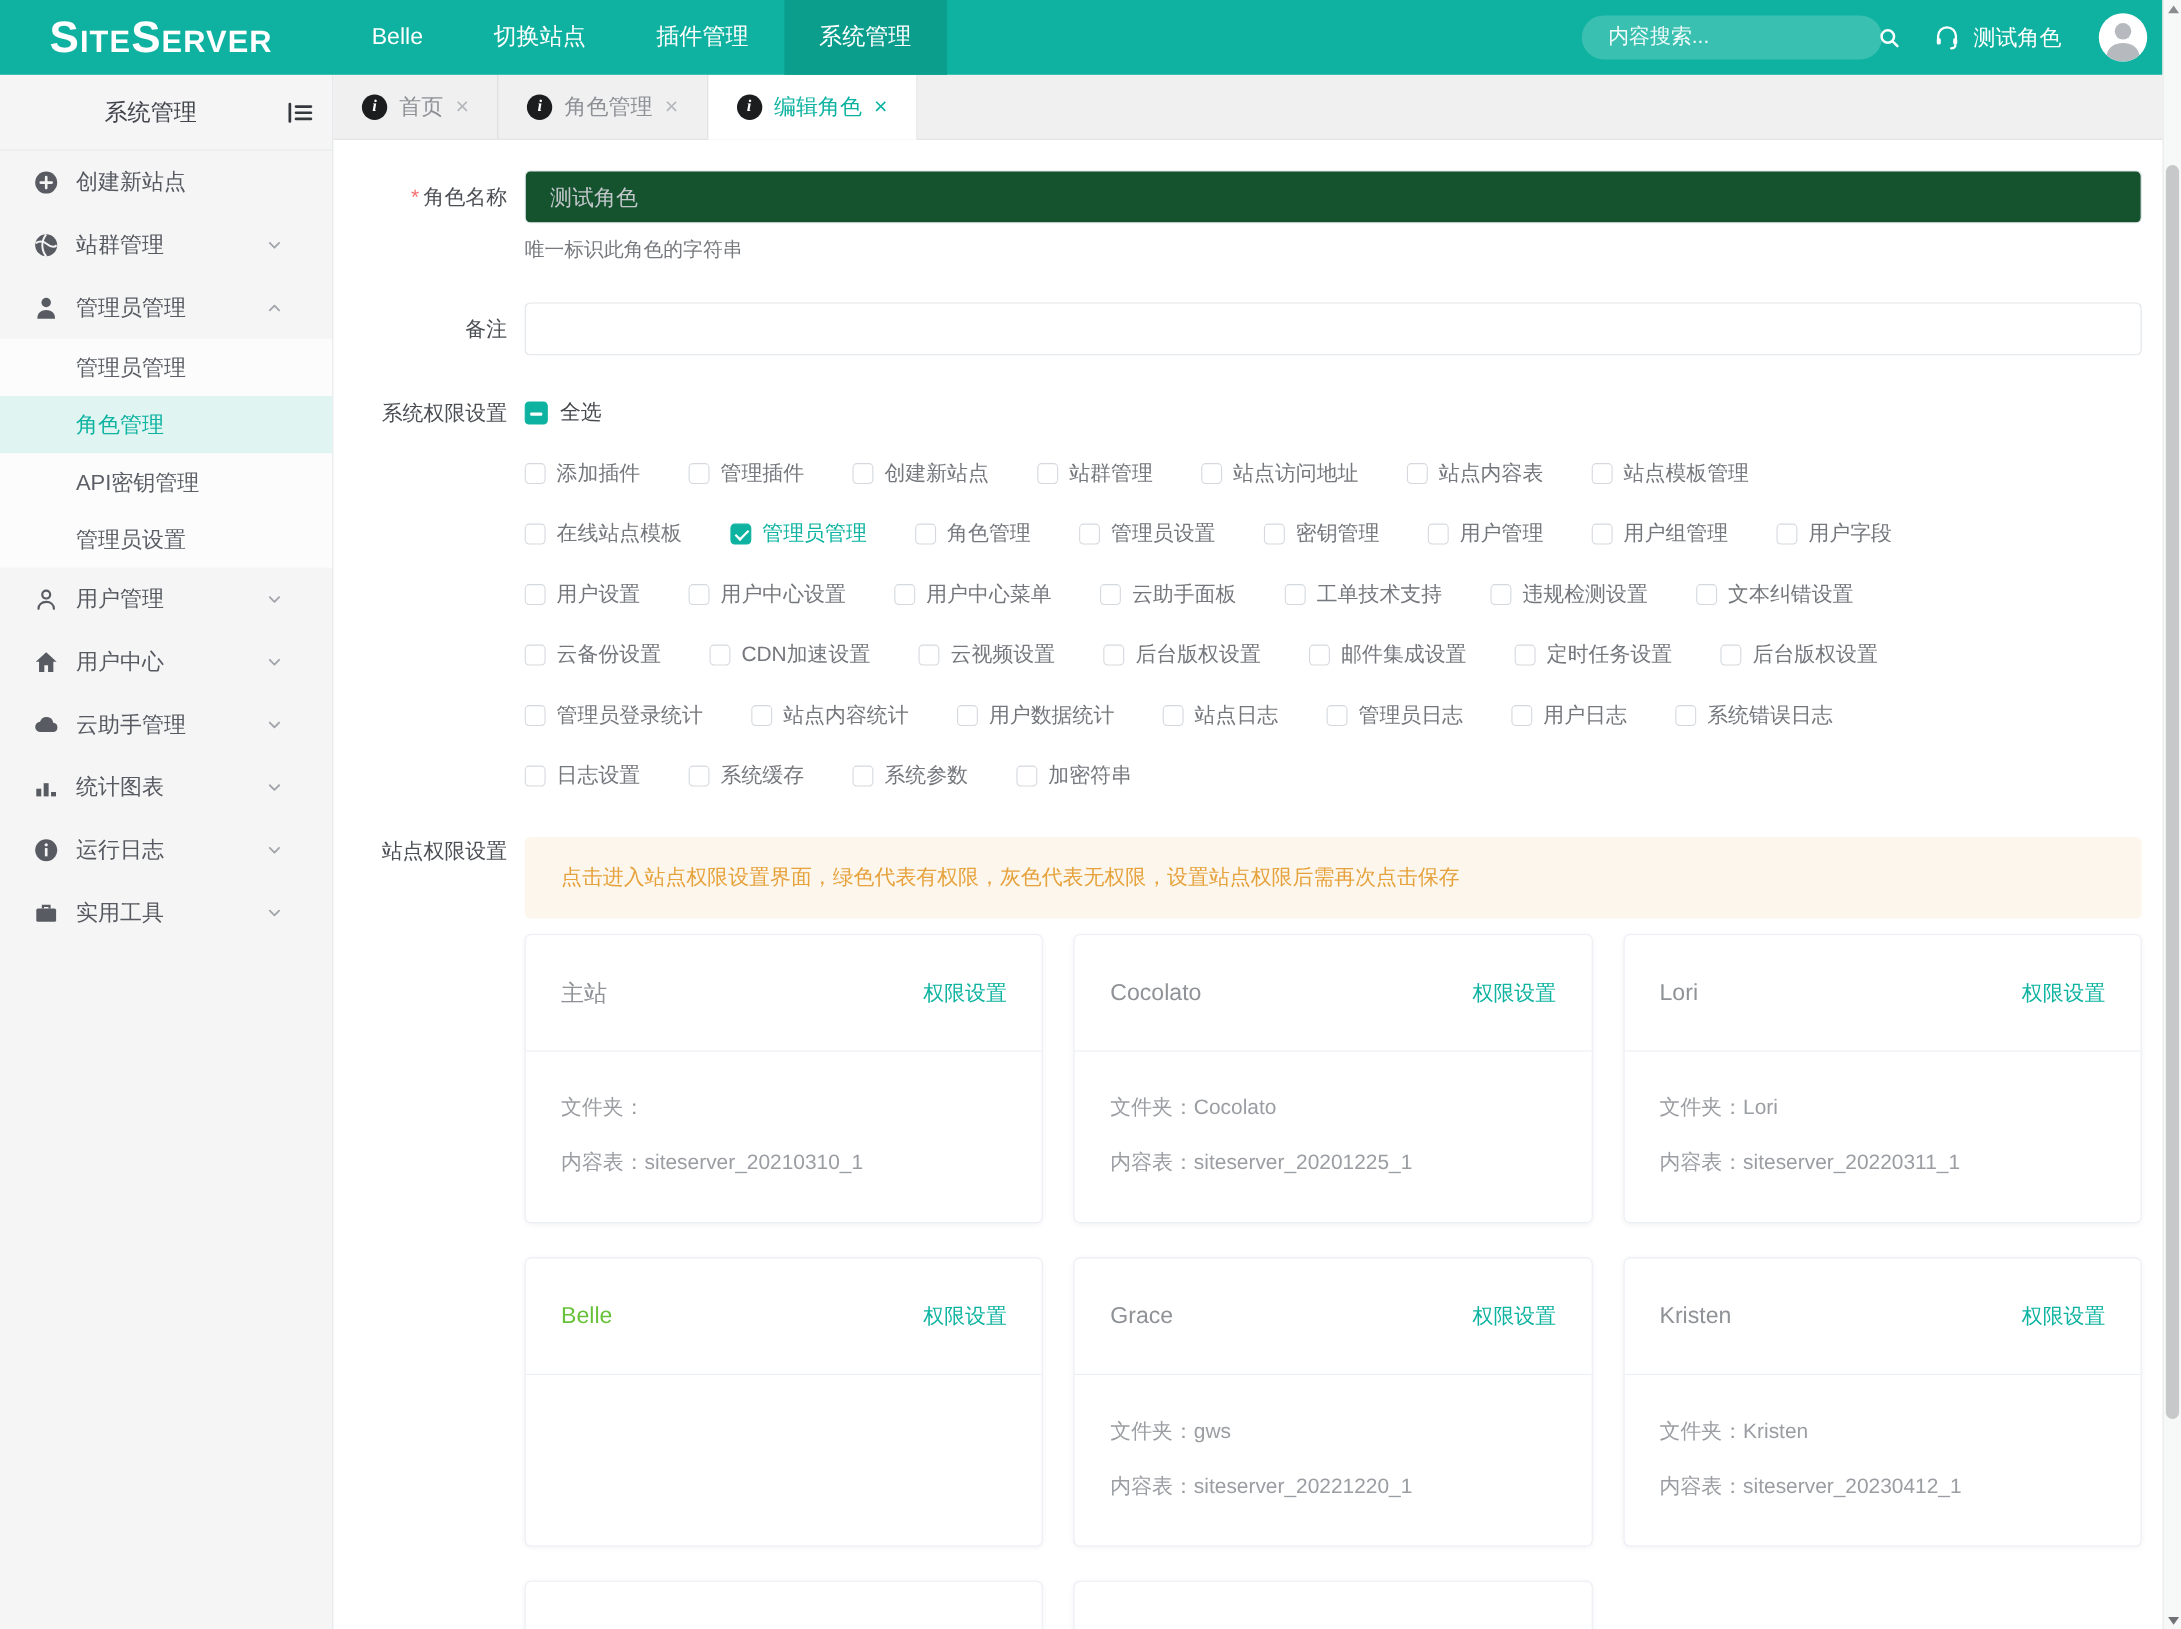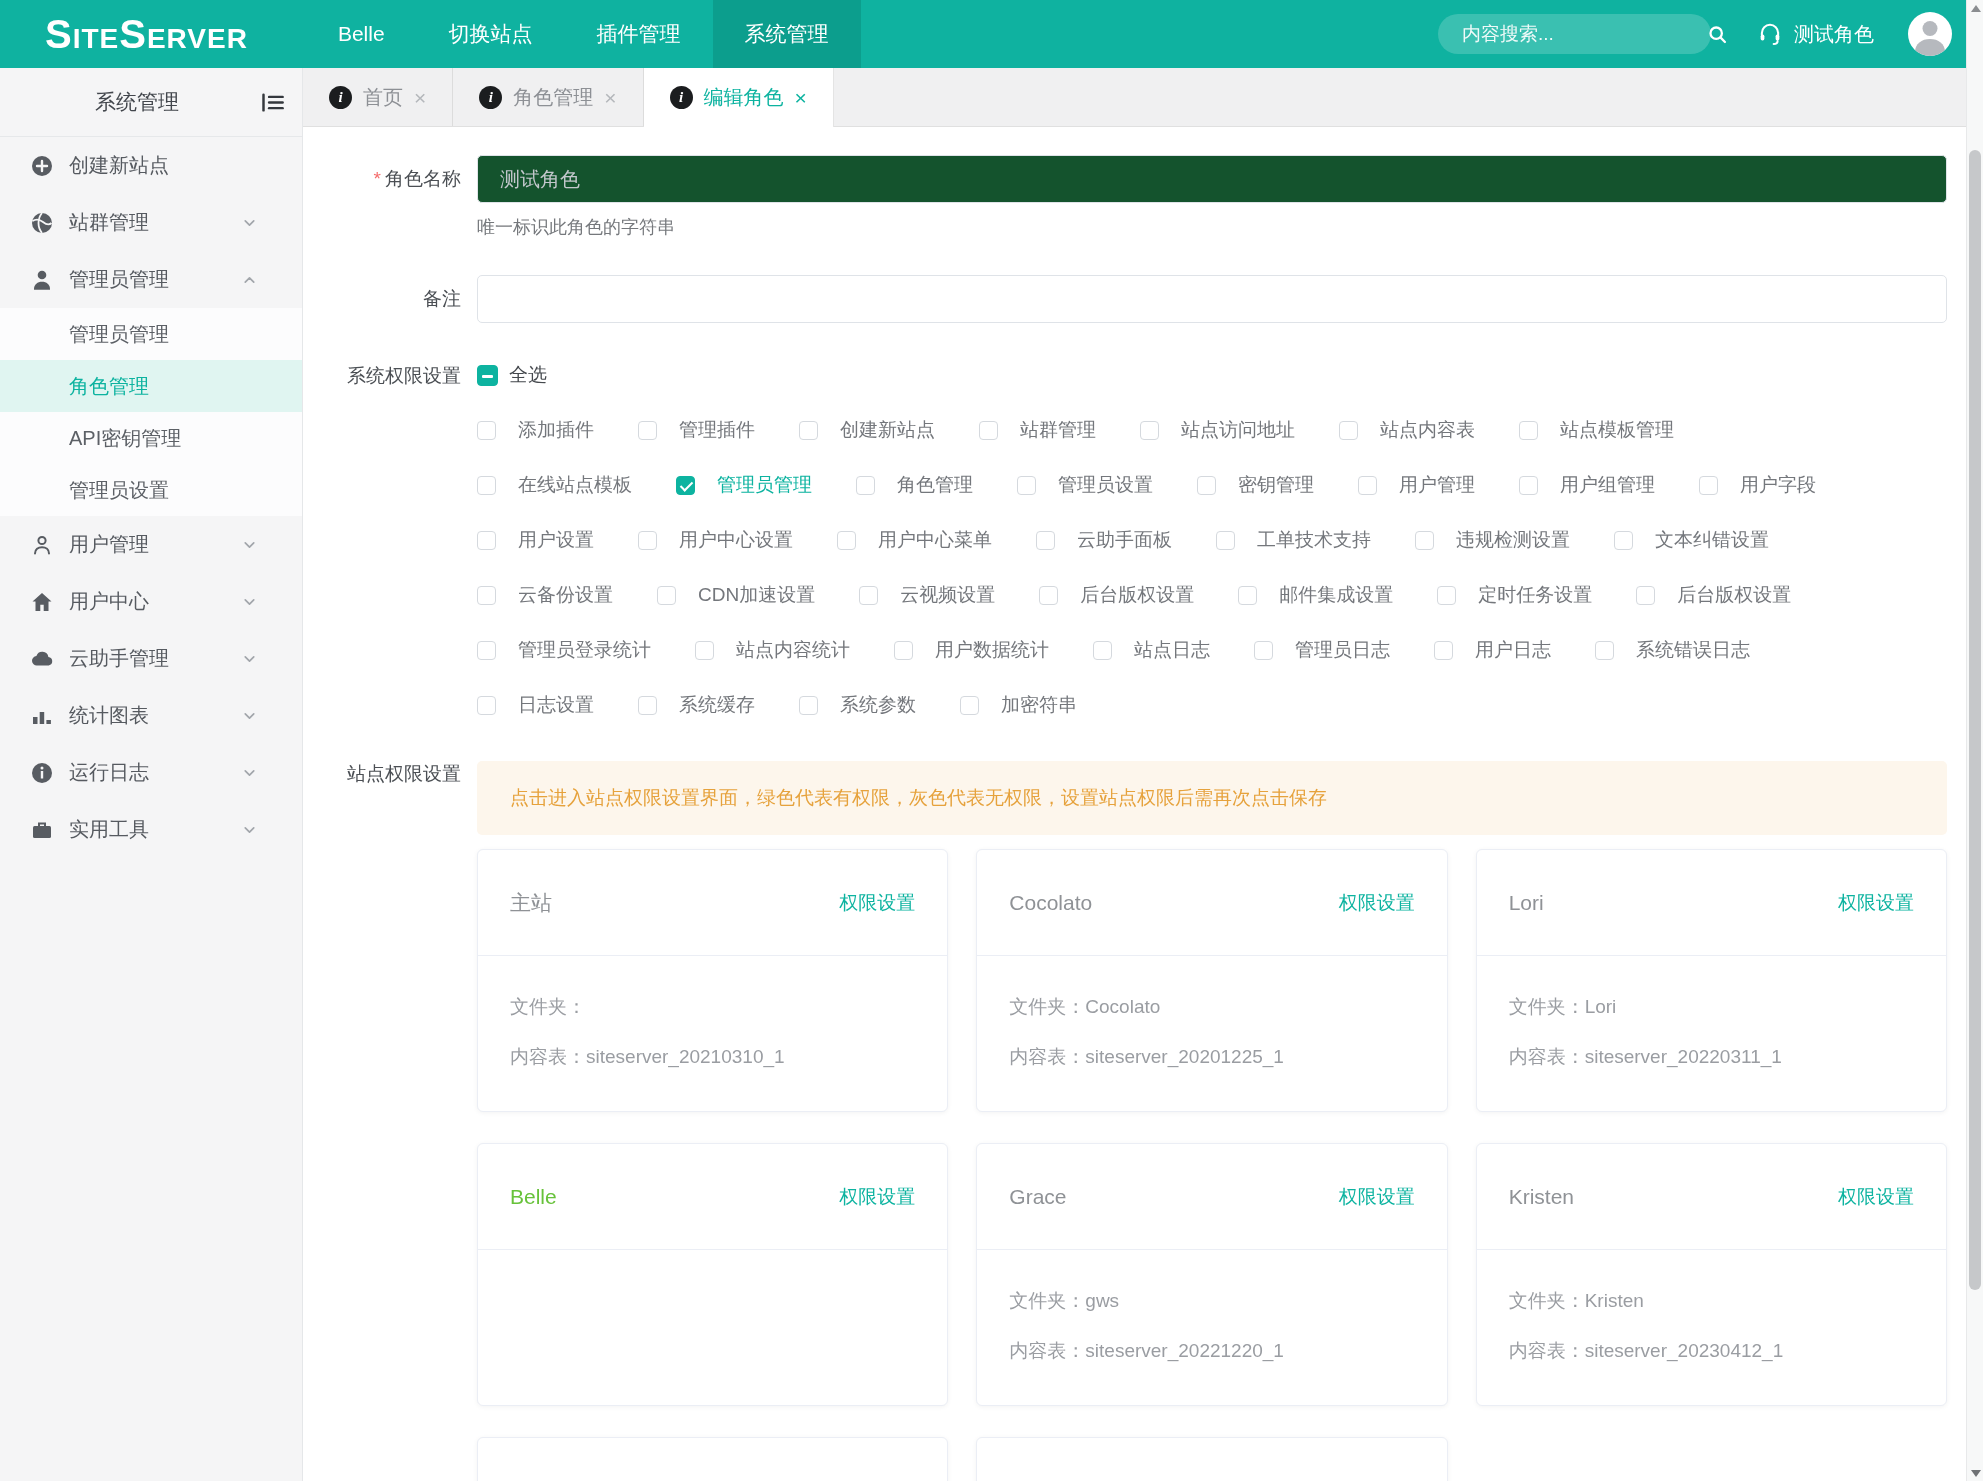--- a/index.html
+++ b/index.html
@@ -49,21 +49,21 @@
   .ipt { flex:1; height:48px; border:1px solid #dfe3e8; border-radius:5px; background:#fff; font-size:20px; color:#c3c7cc; padding:0 22px; font-family:"Liberation Sans", sans-serif; outline:none; }
   .ipt.disabled { background:#14532d; }
   .helper { margin-left:174px; margin-top:12px; font-size:18px; color:#75787c; }
   .row-name { margin-top:28px; }
   .row-note { margin-top:36px; }
   .row-perms { margin-top:40px; align-items:flex-start; }
   .selectall { display:flex; align-items:center; height:24px; }
   .selectall .sa-label { margin-left:11px; font-size:19px; color:#45494e; }
   .perm-row { display:flex; align-items:center; height:24px; margin-top:31px; flex-wrap:nowrap; }
   .perm-item { display:flex; align-items:center; margin-right:44px; cursor:pointer; }
-  .perm-item .p-label { margin-left:22px; font-size:19px; color:#74777c; white-space:nowrap; }
+  .perm-item .p-label { margin-left:10px; font-size:19px; color:#74777c; white-space:nowrap; }
   .perm-item.checked .p-label { color:#0db3a0; }
   .cb { width:19px; height:19px; border:1.5px solid #d5d9de; border-radius:4px; background:#fff; position:relative; flex:none; }
   .cb.checked { background:#0db3a0; border-color:#0db3a0; }
   .cb.checked::after { content:""; position:absolute; left:5.5px; top:2px; width:5px; height:10px; border-right:2.5px solid #fff; border-bottom:2.5px solid #fff; transform:rotate(45deg); }
   .cb.indet { width:21px; height:21px; background:#0db3a0; border-color:#0db3a0; }
   .cb.indet::after { content:""; position:absolute; left:4px; top:9px; width:11px; height:3px; background:#fff; border-radius:1px; }
 
   .row-sites { margin-top:44px; align-items:flex-start; }
   .notice { flex:1; height:74px; background:#fdf6ec; border-radius:5px; display:flex; align-items:center; padding-left:33px; font-size:19px; color:#e6a23c; }
 

